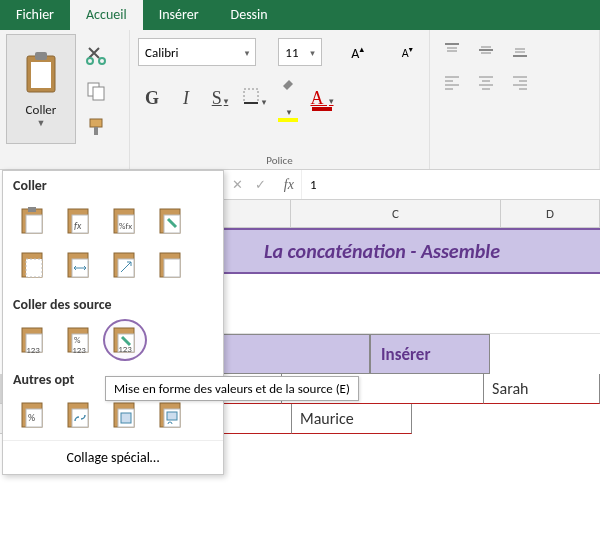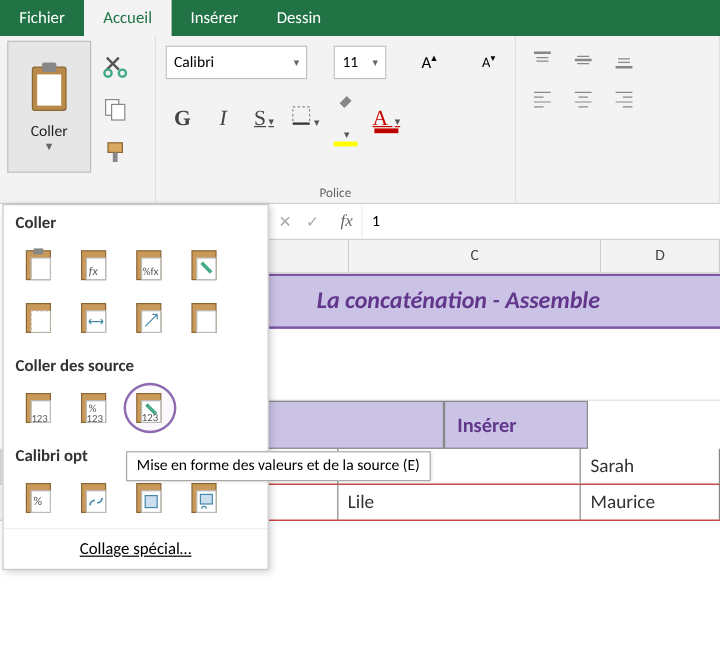--- a/index.html
+++ b/index.html
@@ -59,21 +59,21 @@
   .row-head.sel { background: #d8d8d8; border-right: 2px solid #217346; }
   .cell { border-right: 1px solid #ccc; border-bottom: 1px solid #ccc; padding: 0 8px; display: flex; align-items: center; font-size: 16px; color: #333; font-family: Calibri, sans-serif; }
   .cell.bordered { border-right: 1px solid #888; border-bottom: 1px solid #b91c1c; }
 
   
   .paste-panel { position: absolute; top: 170px; left: 2px; width: 222px; background: #fff; border: 1px solid #c8c8c8; box-shadow: 2px 2px 6px rgba(0,0,0,0.2); z-index: 50; font-size: 13px; }
   .panel-section { padding: 6px 10px 2px 10px; font-weight: bold; color: #333; font-size: 14px; }
   .panel-icons { display: flex; flex-wrap: wrap; gap: 2px; padding: 4px 8px; }
   .panel-icon { width: 44px; height: 42px; display: flex; align-items: center; justify-content: center; cursor: pointer; border: 1px solid transparent; position: relative; }
   .panel-icon.hover { border: 2px solid #8e6aaf; border-radius: 50%; background: #faf8fd; }
-  .panel-footer { padding: 8px 0; text-align: center; border-top: 1px solid #eee; cursor: pointer; font-size: 14px; text-decoration: underline; }
+  .panel-footer { padding: 8px 0; text-align: center; border-top: 1px solid #eee; cursor: pointer; font-size: 14px; }
 
   .tooltip { position: absolute; top: 376px; left: 105px; background: #fff; border: 1px solid #aaa; padding: 4px 8px; font-size: 13px; z-index: 60; white-space: nowrap; box-shadow: 1px 1px 3px rgba(0,0,0,0.15);}
 
   .chev { font-size: 9px; color: #666; }
   .caret { font-size: 9px; color: #555; padding-left:2px;}
 </style>
 </head>
 <body>
 
 <div class="menu-bar">
@@ -237,21 +237,20 @@
     <div class="row-head sel">5</div>
     <div class="cell" style="width:128px; border-left:1px solid #ccc;"></div>
     <div class="cell bordered" style="width:128px">Mme</div>
     <div class="cell bordered" style="width:210px">Bernard</div>
     <div class="cell bordered" style="width:120px">Sarah</div>
   </div>
   <div class="data-row">
     <div class="row-head">6</div>
     <div class="cell" style="width:128px"></div>
     <div class="cell bordered" style="width:128px">Mme</div>
-    <div class="cell bordered" style="width:210px">Lile</div>
     <div class="cell bordered" style="width:120px">Maurice</div>
   </div>
 </div>
 
 <div class="paste-panel">
   <div class="panel-section">Coller</div>
   <div class="panel-icons">
     <div class="panel-icon">
         <svg width="30" height="32">
           <rect x="4" y="4" width="20" height="24" fill="#c9995a" stroke="#8a6635"></rect>
@@ -328,21 +327,21 @@
     <div class="panel-icon hover">
         <svg width="30" height="32">
           <rect x="4" y="4" width="20" height="24" fill="#c9995a" stroke="#8a6635"></rect>
           <rect x="8" y="10" width="16" height="18" fill="#fff" stroke="#bbb"></rect>
           <path d="M12 13 L20 21" stroke="#4a8" stroke-width="3"></path>
         </svg>
         <span style="position:absolute;bottom:5px;font-size:9px;color:#555">123</span>
       </div>
   </div>
 
-  <div class="panel-section">Calibri opt</div>
+  <div class="panel-section">Autres opt</div>
   <div class="panel-icons">
     <div class="panel-icon">
         <svg width="30" height="32">
           <rect x="4" y="4" width="20" height="24" fill="#c9995a" stroke="#8a6635"></rect>
           <rect x="8" y="10" width="16" height="18" fill="#fff" stroke="#bbb"></rect>
           <text x="10" y="22" font-size="10" fill="#555">%</text>
         </svg>
       </div>
     <div class="panel-icon">
         <svg width="30" height="32">

